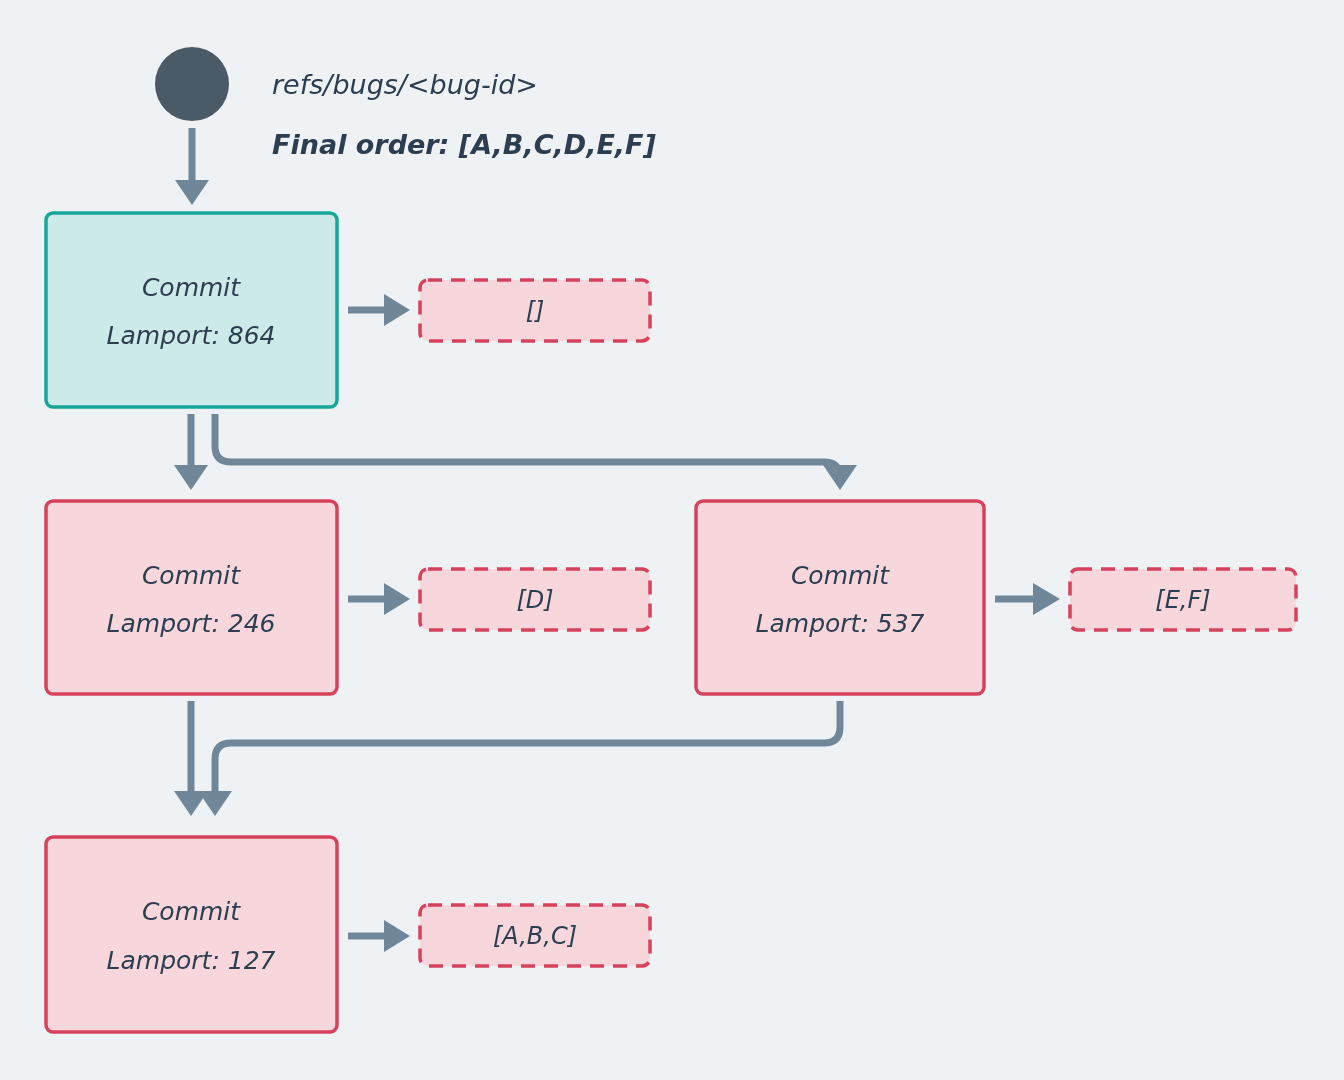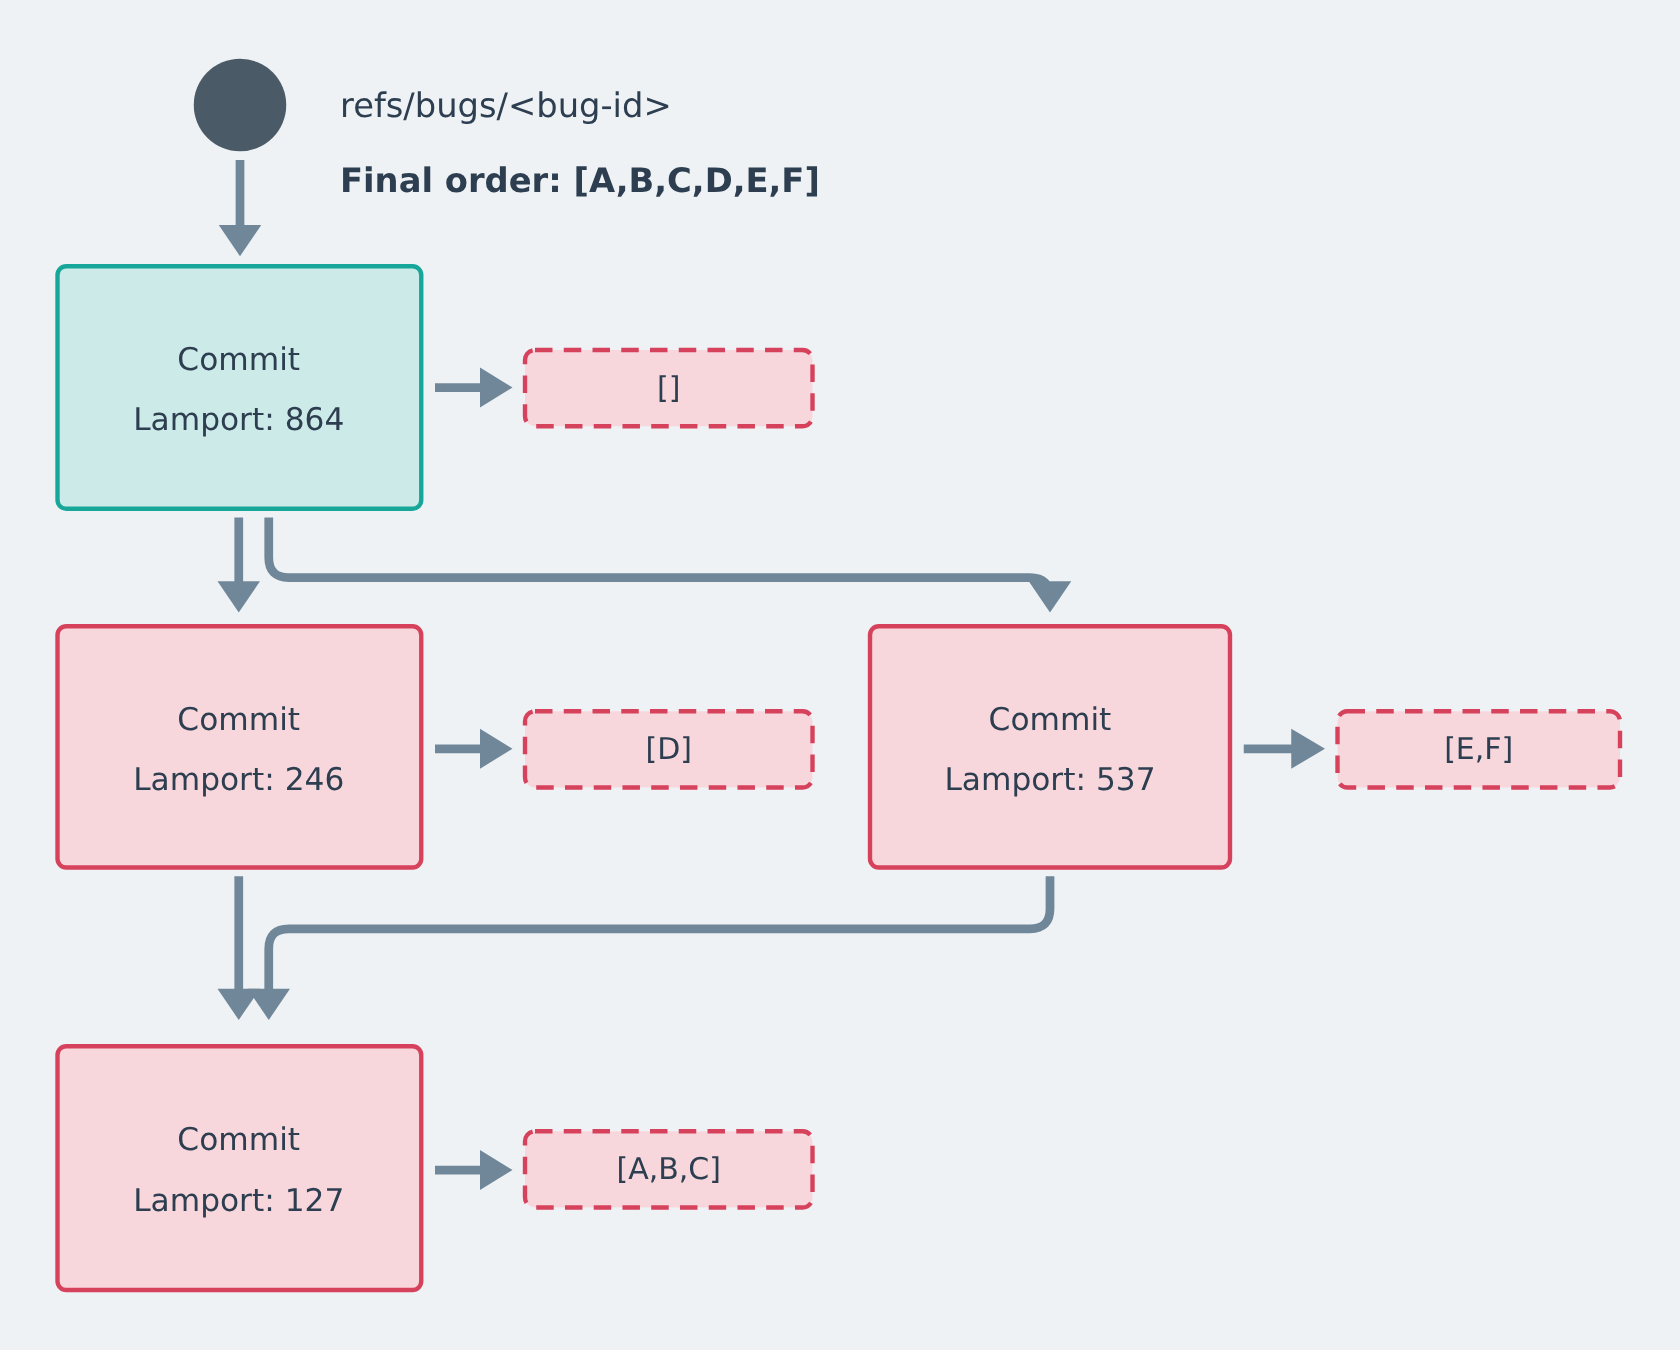--- a/index.html
+++ b/index.html
@@ -10,20 +10,21 @@
     width: 1344px;
     height: 1080px;
     background: #eef2f5;
     font-family: "DejaVu Sans", sans-serif;
     overflow: hidden;
   }
   #diagram-root {
     position: relative;
     width: 1344px;
     height: 1080px;
+    font-style: italic;
   }
   svg#graph {
     display: block;
     width: 1344px;
     height: 1080px;
   }
   .node-label {
     font-family: "DejaVu Sans", sans-serif;
     font-size: 25px;
     fill: #2d3e50;

